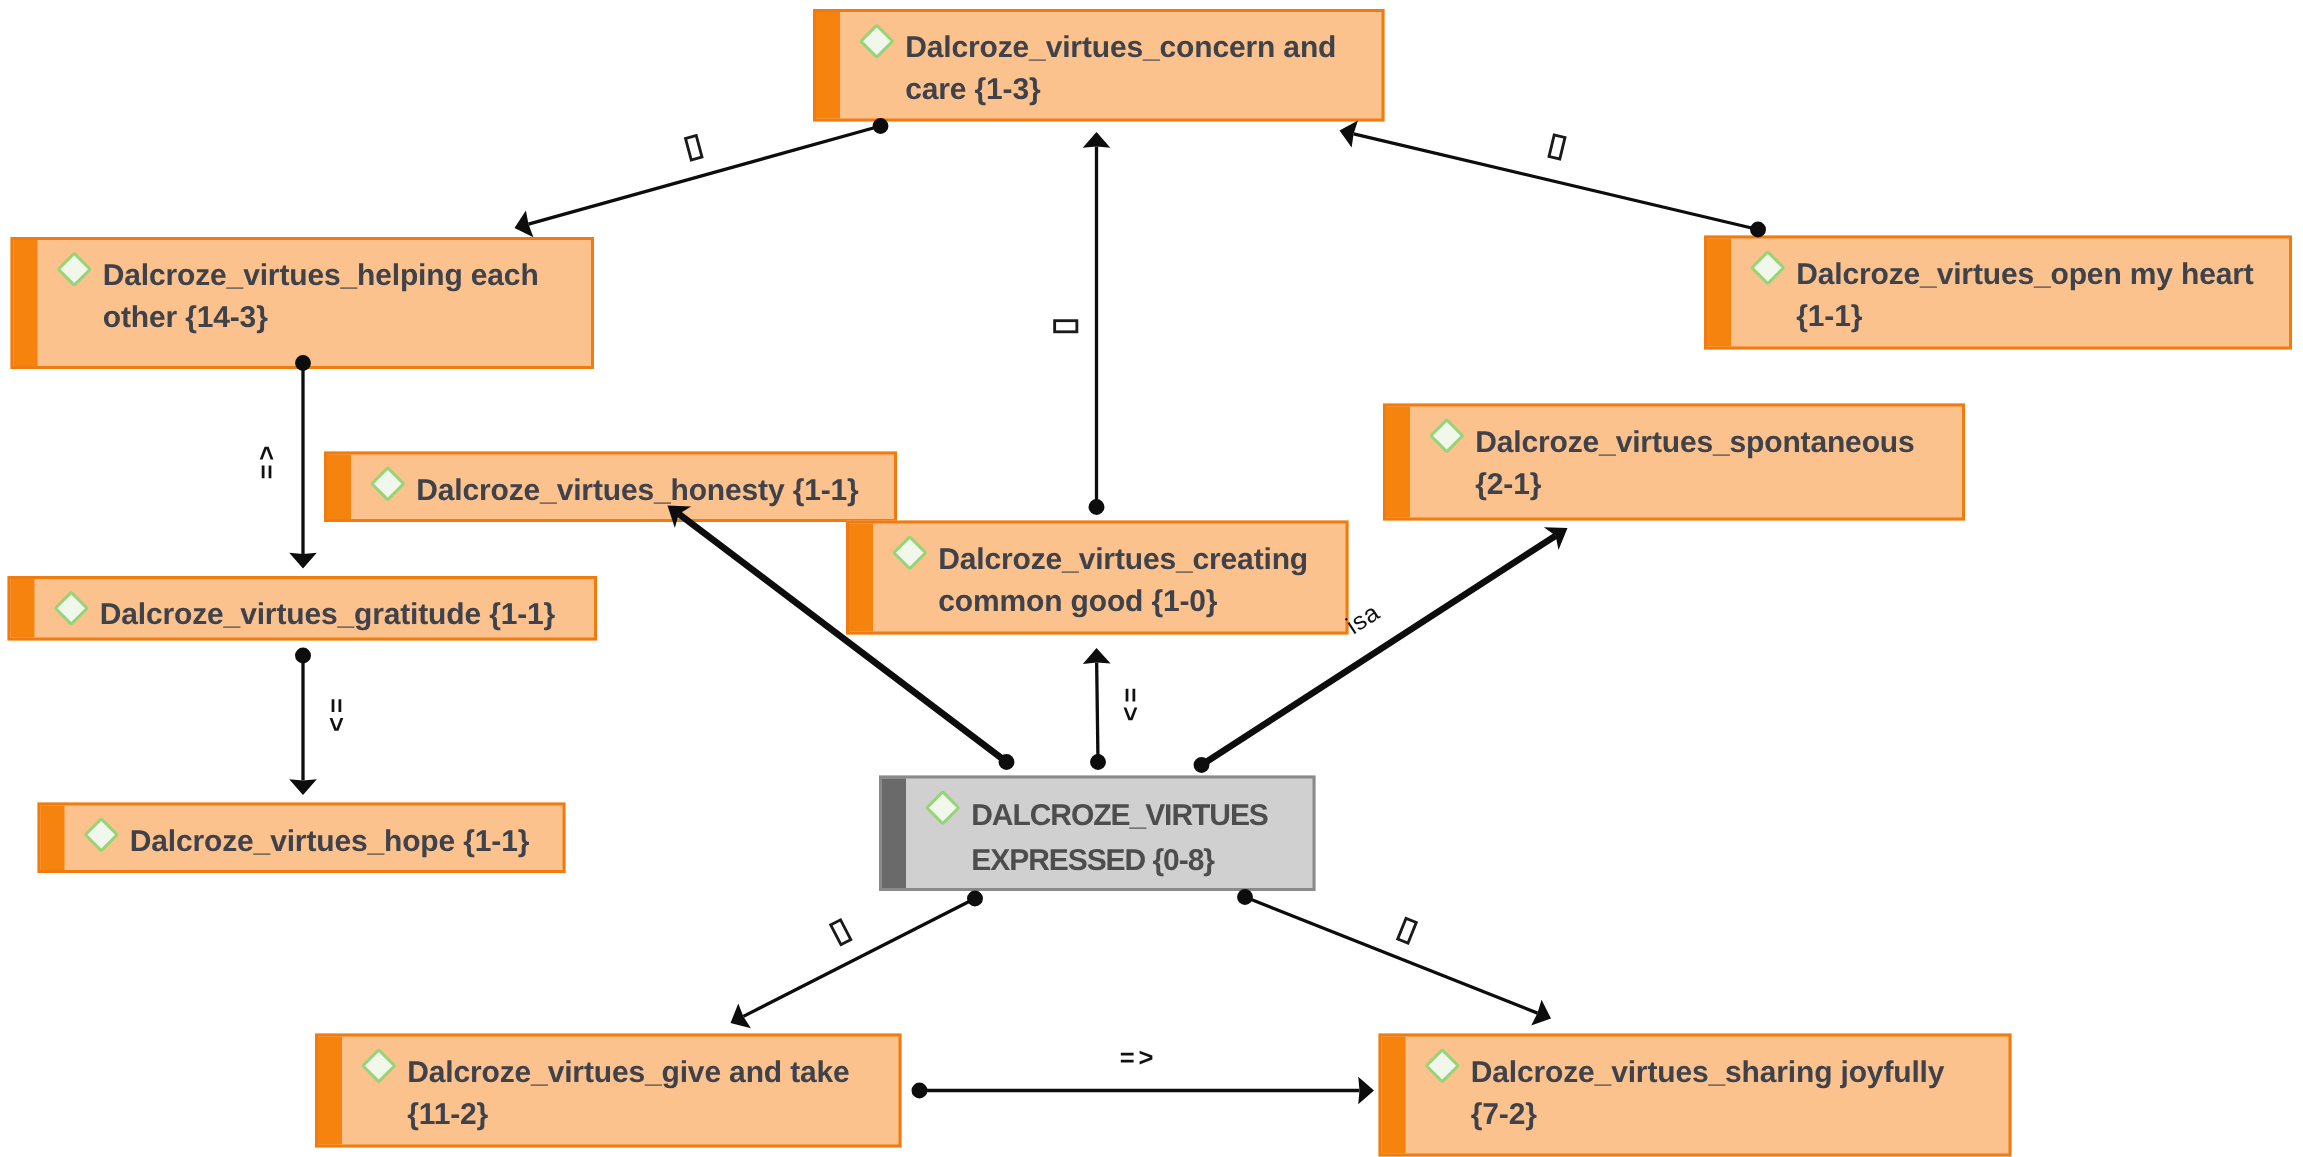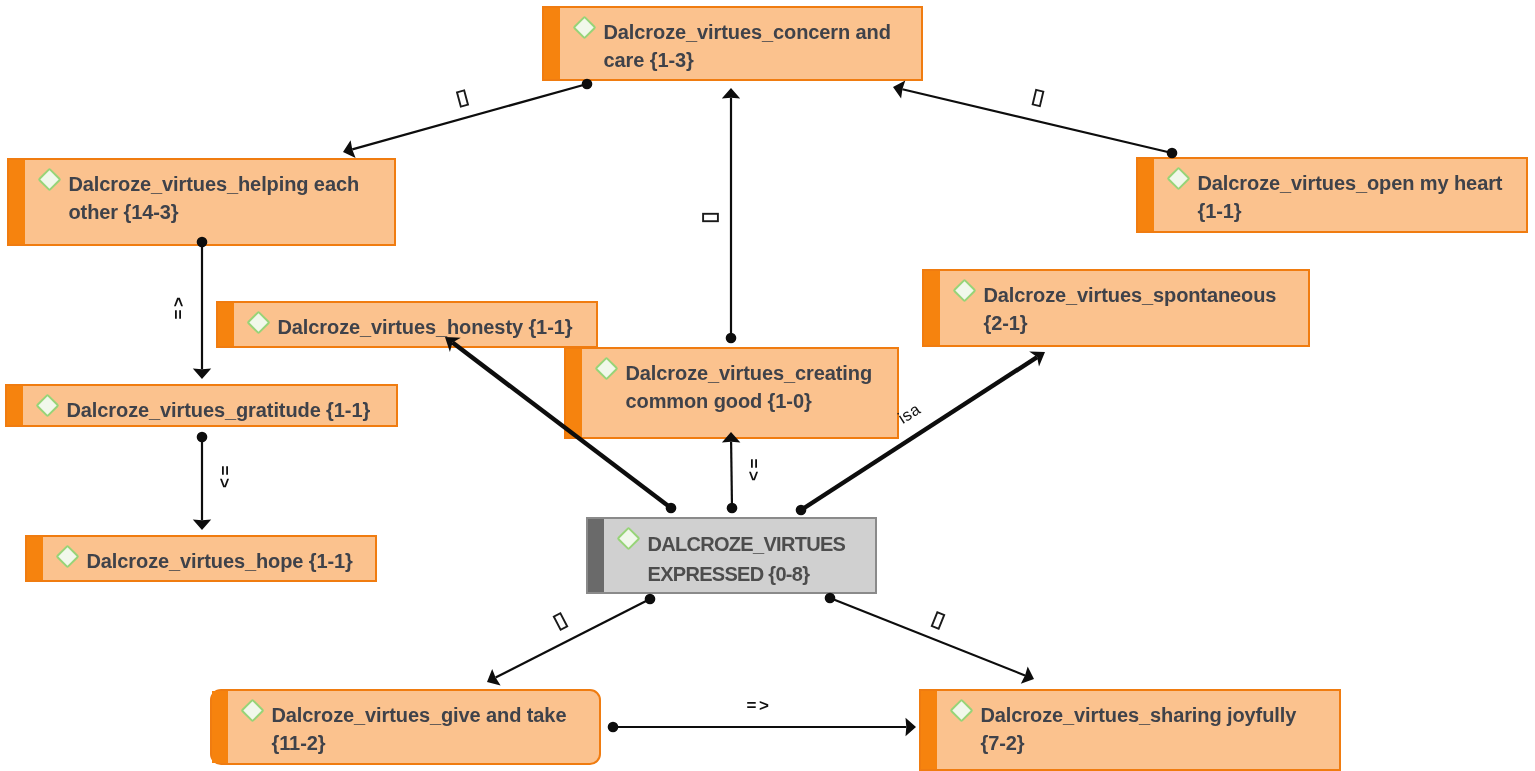--- a/index.html
+++ b/index.html
@@ -41,36 +41,36 @@
 <div class="node" style="left:922px;top:269px;width:388px;height:78px;">
   <div class="stripe"></div>
   <span class="diamond"></span>
   <div class="label">Dalcroze_virtues_spontaneous<br>{2-1}</div>
 </div>
 <div class="node" style="left:5px;top:384px;width:393px;height:43px;text-align:right;">
   <div class="stripe"></div>
   <span class="diamond"></span>
   <div class="label">Dalcroze_virtues_gratitude {1-1}</div>
 </div>
-<div class="node" style="left:564px;top:347px;width:335px;height:92px;">
+<div class="node" style="left:564px;top:347px;width:335px;height:76px;">
   <div class="stripe"></div>
   <span class="diamond"></span>
   <div class="label">Dalcroze_virtues_creating<br>common good {1-0}</div>
 </div>
 <div class="node" style="left:25px;top:535px;width:352px;height:47px;">
   <div class="stripe"></div>
   <span class="diamond"></span>
   <div class="label">Dalcroze_virtues_hope {1-1}</div>
 </div>
 <div class="node gray" style="left:586px;top:517px;width:291px;height:77px;">
   <div class="stripe"></div>
   <span class="diamond"></span>
   <div class="label">DALCROZE_VIRTUES<br>EXPRESSED {0-8}</div>
 </div>
-<div class="node" style="left:210px;top:689px;width:391px;height:76px;border-radius:11px;">
+<div class="node" style="left:210px;top:689px;width:391px;height:76px;">
   <div class="stripe"></div>
   <span class="diamond"></span>
   <div class="label">Dalcroze_virtues_give and take<br>{11-2}</div>
 </div>
 <div class="node" style="left:919px;top:689px;width:422px;height:82px;">
   <div class="stripe"></div>
   <span class="diamond"></span>
   <div class="label">Dalcroze_virtues_sharing joyfully<br>{7-2}</div>
 </div>
 <svg class="overlay" width="1535" height="771" viewBox="0 0 1535 771">

